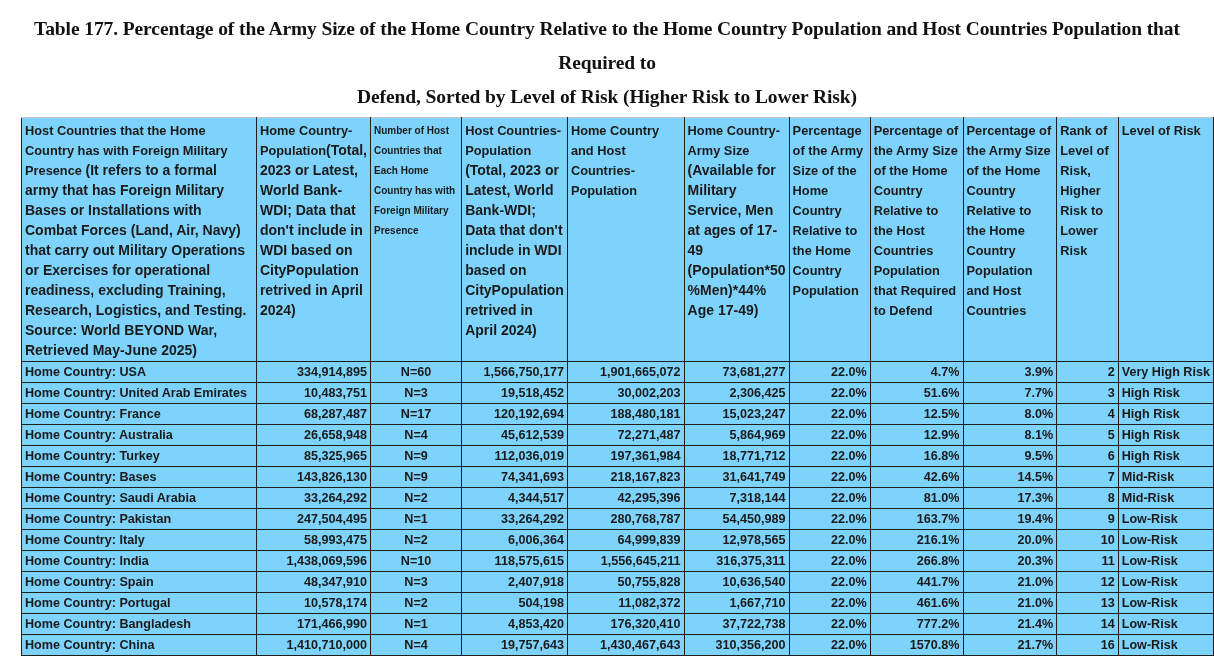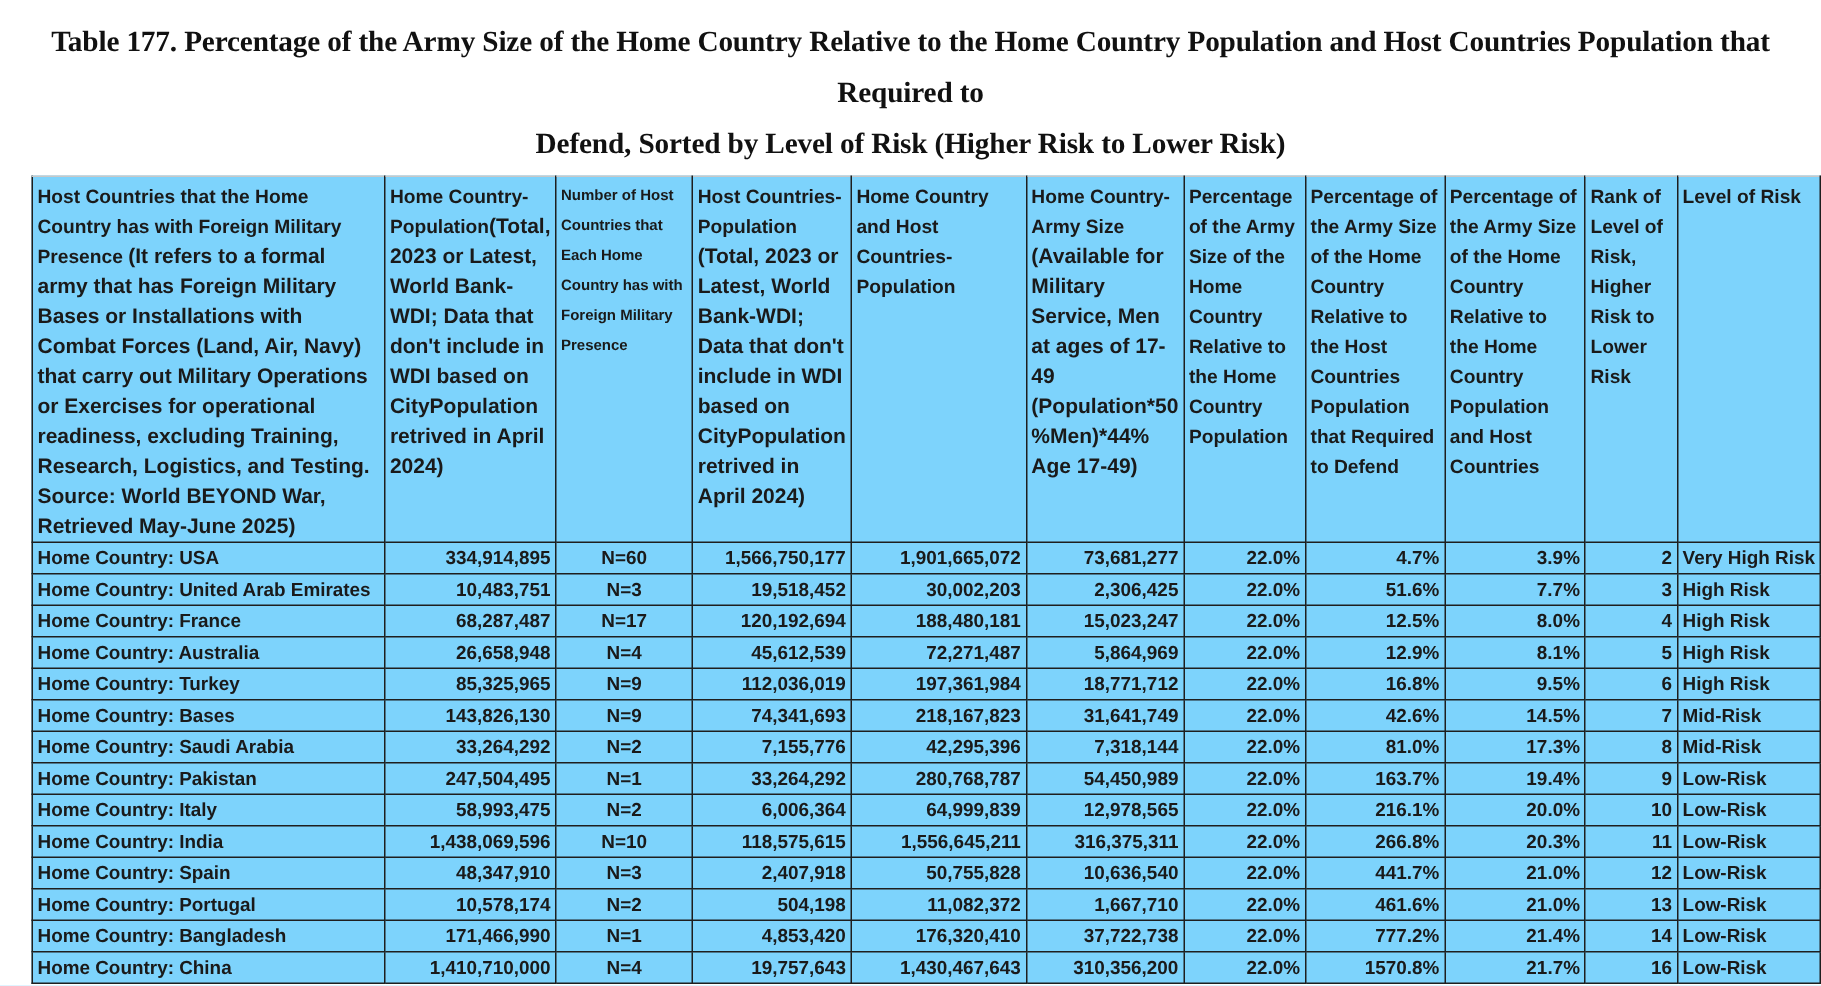--- a/index.html
+++ b/index.html
@@ -166,21 +166,21 @@
     <td class="r">22.0%</td>
     <td class="r">42.6%</td>
     <td class="r">14.5%</td>
     <td class="r">7</td>
     <td class="l">Mid-Risk</td>
   </tr>
       <tr>
     <td class="l">Home Country: Saudi Arabia</td>
     <td class="r">33,264,292</td>
     <td class="c">N=2</td>
-    <td class="r">7,155,776</td>
+    <td class="r">4,344,517</td>
     <td class="r">42,295,396</td>
     <td class="r">7,318,144</td>
     <td class="r">22.0%</td>
     <td class="r">81.0%</td>
     <td class="r">17.3%</td>
     <td class="r">8</td>
     <td class="l">Mid-Risk</td>
   </tr>
       <tr>
     <td class="l">Home Country: Pakistan</td>

